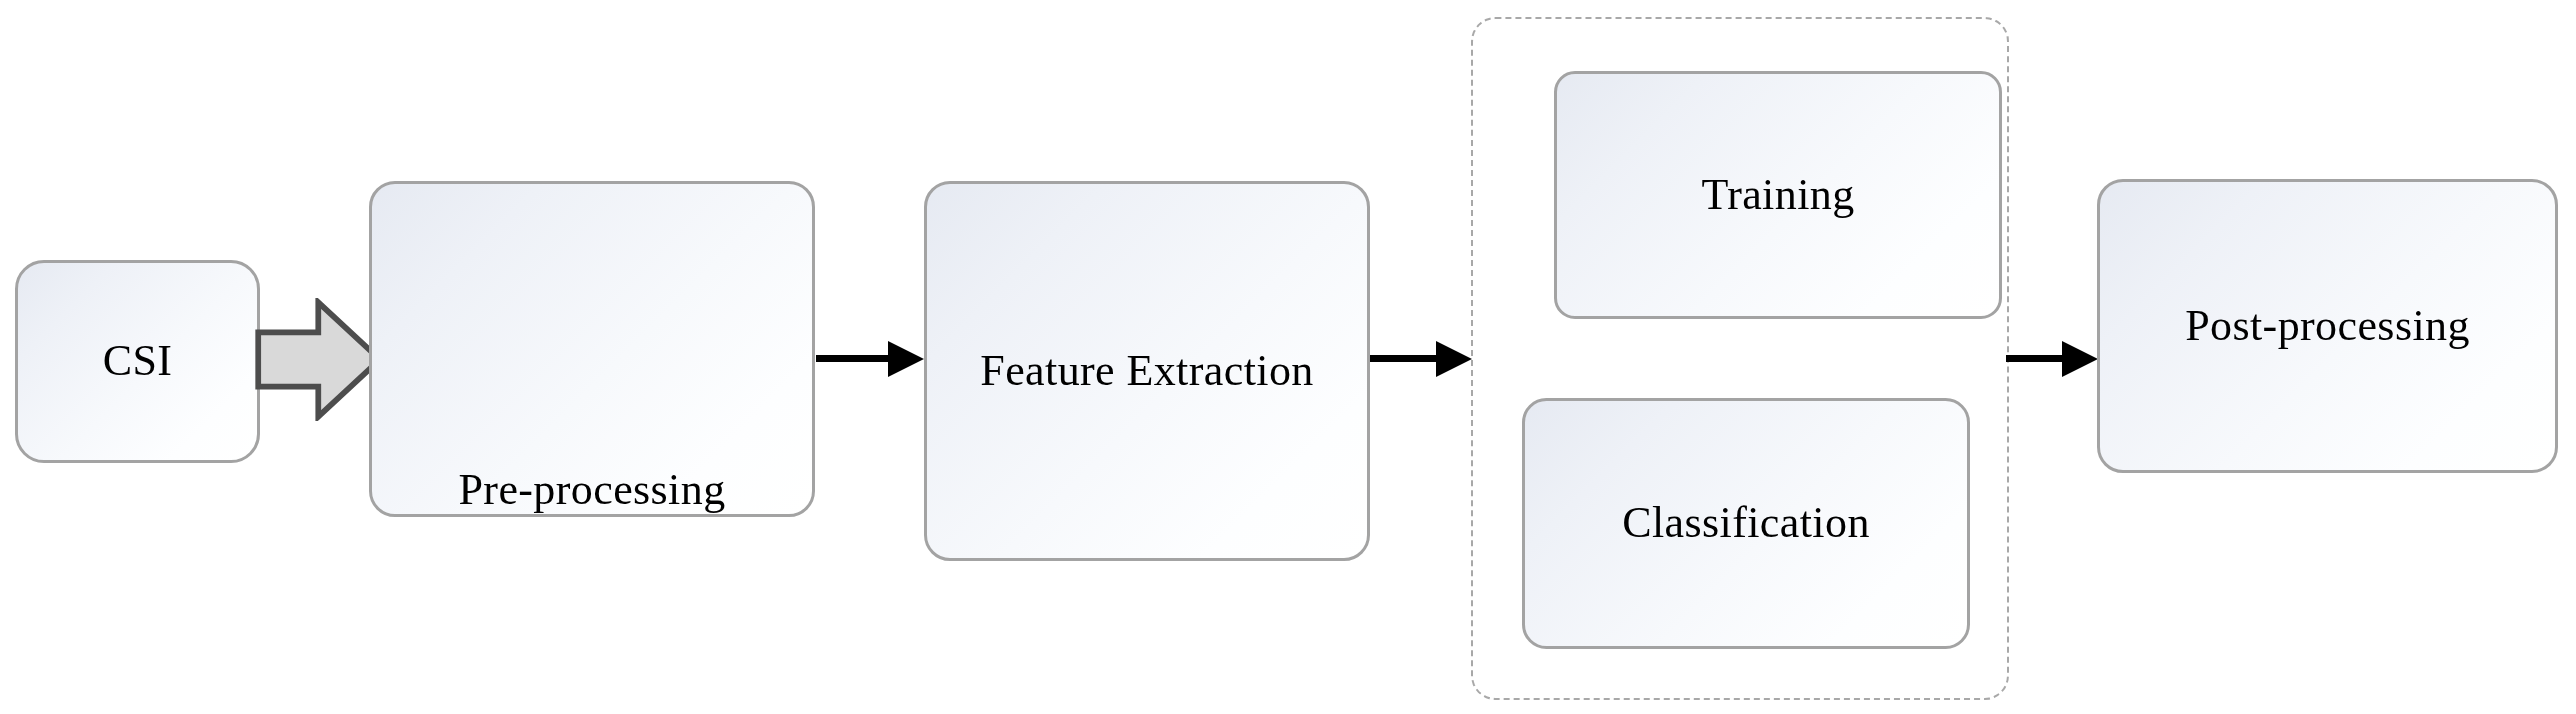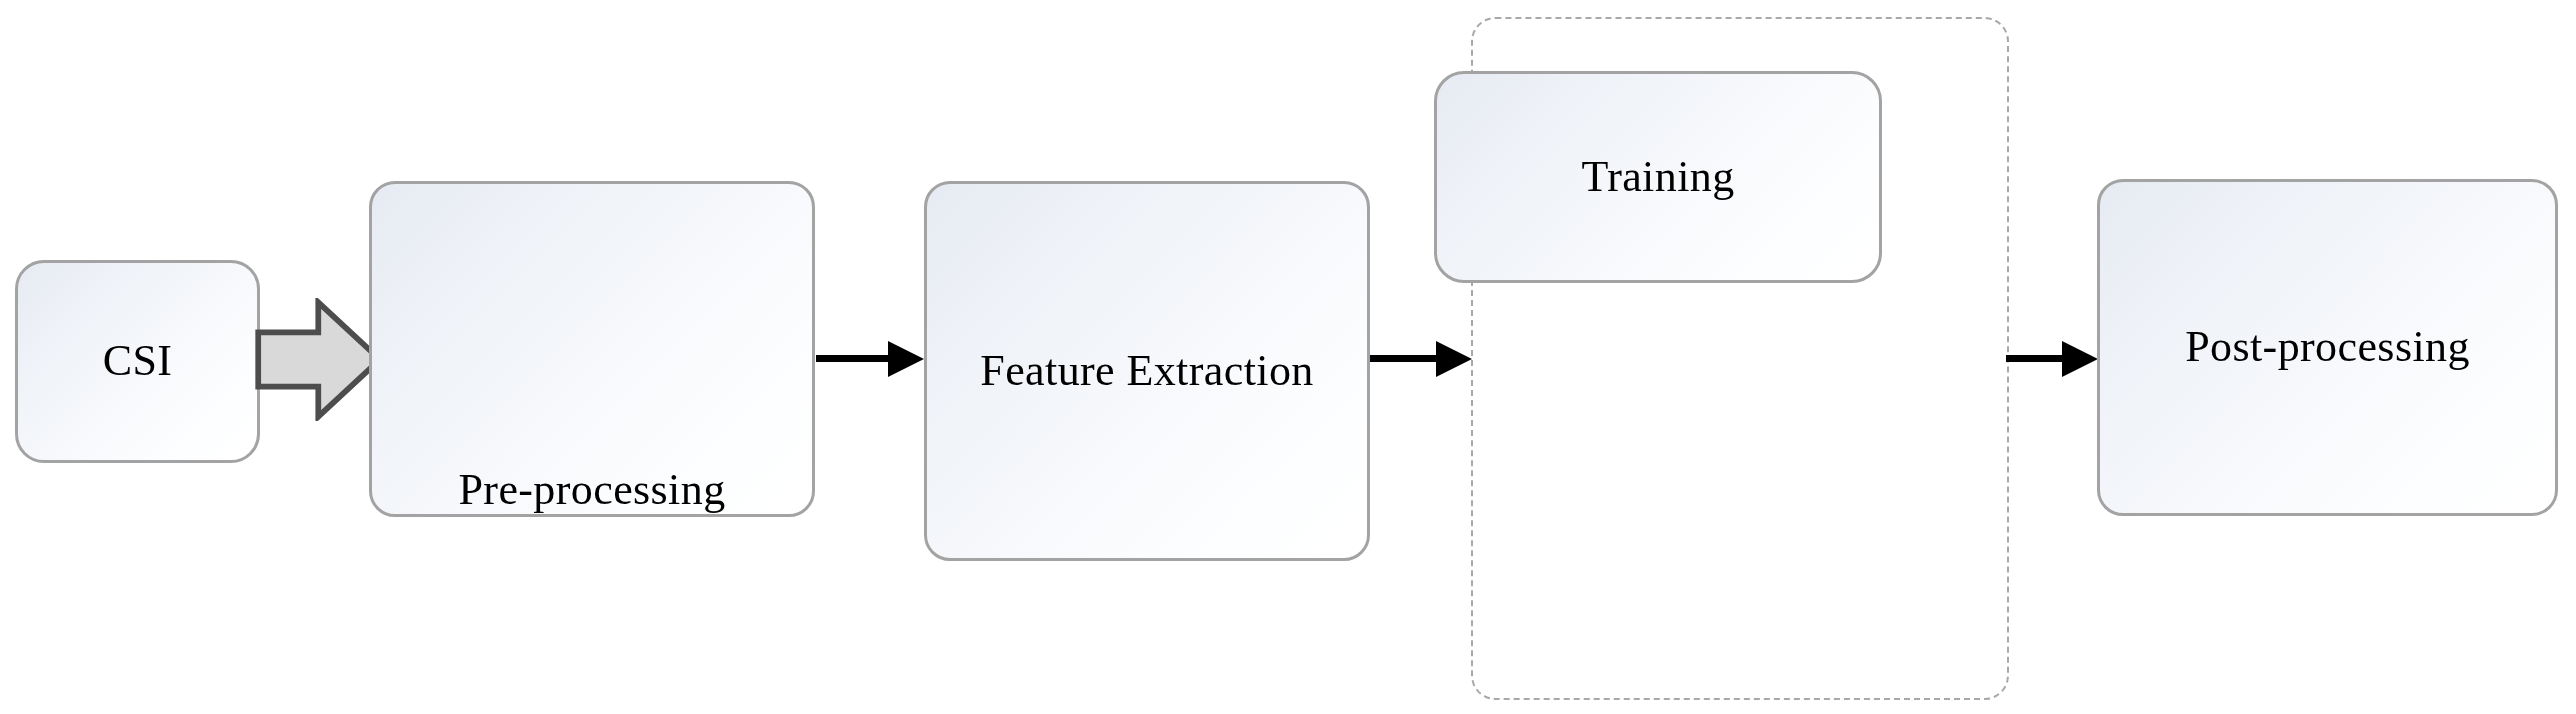--- a/index.html
+++ b/index.html
@@ -106,28 +106,31 @@
     <span class="label">Feature Extraction</span>
   </div>
 
   <div class="arrow" style="left:1370px; top:355px; width:102px;">
     <div class="shaft" style="width:66px;"></div>
     <div class="head" style="left:66px;"></div>
   </div>
 
   <div class="group-dashed" style="left:1471px; top:16.5px; width:538px; height:683px;"></div>
 
-  <div class="node" style="left:1434px; top:71px; width:448px; height:212px; border-radius:30px;">
+  <div class="node" style="left:1554px; top:71px; width:448px; height:248px; border-radius:21px;">
     <span class="label">Training</span>
   </div>
 
+  <div class="node" style="left:1522px; top:398px; width:448px; height:251px; border-radius:24.4px;">
+    <span class="label">Classification</span>
+  </div>
 
   <div class="arrow" style="left:2006px; top:355px; width:92px;">
     <div class="shaft" style="width:56px;"></div>
     <div class="head" style="left:56px;"></div>
   </div>
 
-  <div class="node" style="left:2097px; top:179px; width:461px; height:337px;">
+  <div class="node" style="left:2097px; top:179px; width:461px; height:294px;">
     <span class="label">Post-processing</span>
   </div>
 
 </div>
 
 
 </body></html>

